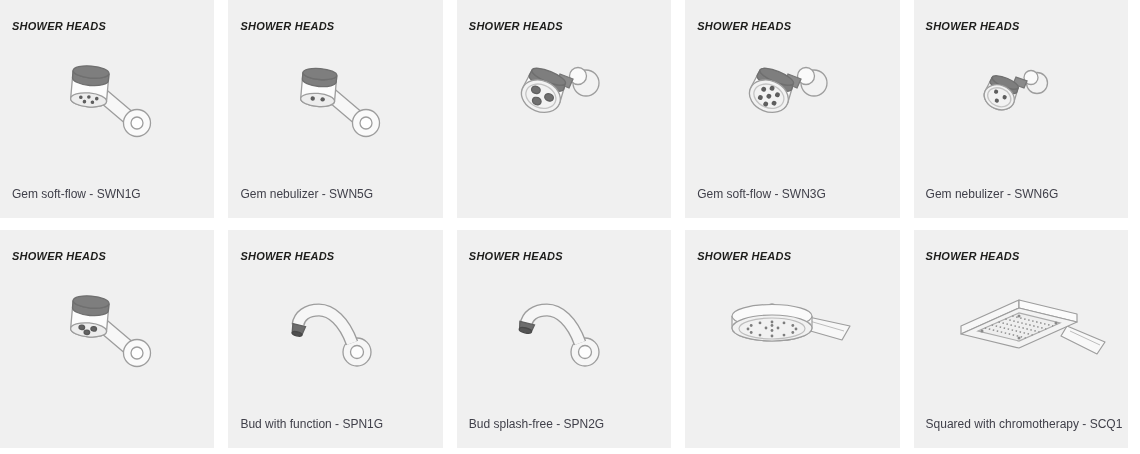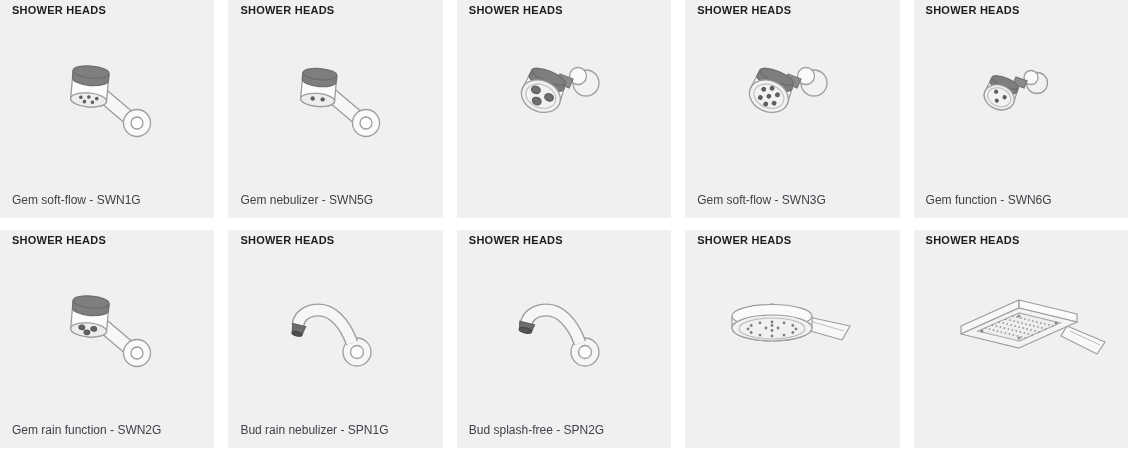--- a/index.html
+++ b/index.html
@@ -20,36 +20,37 @@
     padding:0 12px 6px 0;
   }
   .card {
     position:relative;
     background:#f0f0f0;
     overflow:hidden;
     cursor:pointer;
   }
   .card-header {
     position:absolute;
-    top:4px; left:12px;
+    top:20px; left:12px;
     font-size:11px;
     font-weight:bold;
     letter-spacing:0.25px;
     color:#1d1d1b;
+    font-style:italic;
   }
   .card-img {
     position:absolute;
     inset:0;
     display:flex;
     align-items:center;
     justify-content:center;
   }
   .card-caption {
     position:absolute;
-    left:12px; bottom:11px;
+    left:12px; bottom:17px;
     font-size:12px;
     color:#40404a;
   }
 </style>
 </head>
 <body>
 
 <div class="grid">
 
   <div class="card">
@@ -164,21 +165,21 @@
             <ellipse cx="82" cy="64" rx="15.5" ry="12" fill="#f2f2f2"></ellipse>
             <ellipse cx="82" cy="64" rx="12" ry="9" fill="none" stroke="#c4c4c4"></ellipse>
             <circle cx="77" cy="60" r="2.1" fill="#5e5e5e" stroke="none"></circle>
             <circle cx="87" cy="62" r="2.1" fill="#5e5e5e" stroke="none"></circle>
             <circle cx="81" cy="68" r="2.1" fill="#5e5e5e" stroke="none"></circle>
           </g>
         </g>
       </svg>
     </div>
     <div class="card-header">SHOWER HEADS</div>
-    <div class="card-caption">Gem function - SWN6G</div>
+    <div class="card-caption">Gem nebulizer - SWN6G</div>
   </div>
 
   <div class="card">
     <div class="card-header">SHOWER HEADS</div>
     <div class="card-img">
       <svg width="200" height="150" viewBox="0 0 200 150">
         <g stroke="#9d9d9d" stroke-width="1.3">
           <path d="M95 52 L128 80 L120 91 L87 63 Z" fill="#f7f7f7" stroke-linejoin="round"></path>
           <circle cx="130" cy="89" r="13.5" fill="#fafafa"></circle>
           <circle cx="130" cy="89" r="6" fill="#ffffff"></circle>
@@ -187,40 +188,39 @@
             <ellipse cx="83" cy="66" rx="18" ry="7" fill="#ededed"></ellipse>
             <path d="M65 38 L65 45 A18 6.5 0 0 0 101 45 L101 38 A18 6 0 0 1 65 38 Z" fill="#7e7e7e" stroke="#6f6f6f"></path>
             <ellipse cx="83" cy="38" rx="18" ry="6" fill="#7e7e7e" stroke="#6f6f6f"></ellipse>
             <ellipse cx="76" cy="64" rx="2.8" ry="2.2" fill="#636363" stroke="#585858"></ellipse>
             <ellipse cx="88" cy="64.5" rx="2.8" ry="2.2" fill="#636363" stroke="#585858"></ellipse>
             <ellipse cx="81.5" cy="68.5" rx="2.8" ry="2.2" fill="#636363" stroke="#585858"></ellipse>
           </g>
         </g>
       </svg>
     </div>
-    <div class="card-caption">Gem rain function - SWN2G</div>
   </div>
 
   <div class="card">
     <div class="card-header">SHOWER HEADS</div>
     <div class="card-img">
       <svg width="200" height="150" viewBox="0 0 200 150">
         <g stroke="#9d9d9d" stroke-width="1.3">
           <circle cx="121" cy="88" r="14" fill="#f6f6f6"></circle>
           <circle cx="121" cy="88" r="6.5" fill="#fdfdfd"></circle>
           <path d="M116 79 C 108 57, 95 46, 83 46 C 71 46, 63 52, 62 61" fill="none" stroke="#9d9d9d" stroke-width="13"></path>
           <path d="M116 79 C 108 57, 95 46, 83 46 C 71 46, 63 52, 62 61" fill="none" stroke="#f6f6f6" stroke-width="10.4"></path>
           <g transform="rotate(14 62 66)">
             <path d="M55.5 61 L68.5 61 L67 70 L57 70 Z" fill="#6d6d6d" stroke="#5f5f5f"></path>
             <ellipse cx="62" cy="70" rx="5" ry="2" fill="#4e4e4e" stroke="#474747"></ellipse>
           </g>
         </g>
       </svg>
     </div>
-    <div class="card-caption">Bud rain nebulizer - SPN1G</div>
+    <div class="card-caption">Bud with function - SPN1G</div>
   </div>
 
   <div class="card">
     <div class="card-header">SHOWER HEADS</div>
     <div class="card-img">
       <svg width="200" height="150" viewBox="0 0 200 150">
         <g stroke="#9d9d9d" stroke-width="1.3">
           <circle cx="121" cy="88" r="14" fill="#f6f6f6"></circle>
           <circle cx="121" cy="88" r="6.5" fill="#fdfdfd"></circle>
           <path d="M116 79 C 108 57, 95 46, 83 46 C 71 46, 63 52, 62 61" fill="none" stroke="#9d9d9d" stroke-width="13"></path>
@@ -290,15 +290,16 @@
           </g>
           <g fill="#8a8a8a" stroke="none">
             <circle cx="61" cy="67" r="1.5"></circle>
               <circle cx="98" cy="52" r="1.5"></circle>
             <circle cx="135" cy="59" r="1.5"></circle>
               <circle cx="98" cy="74" r="1.5"></circle>
           </g>
         </g>
       </svg>
     </div>
+    <div class="card-caption">Squared with chromotherapy - SCQ1</div>
   </div>
 
 </div>
 
 </body></html>

